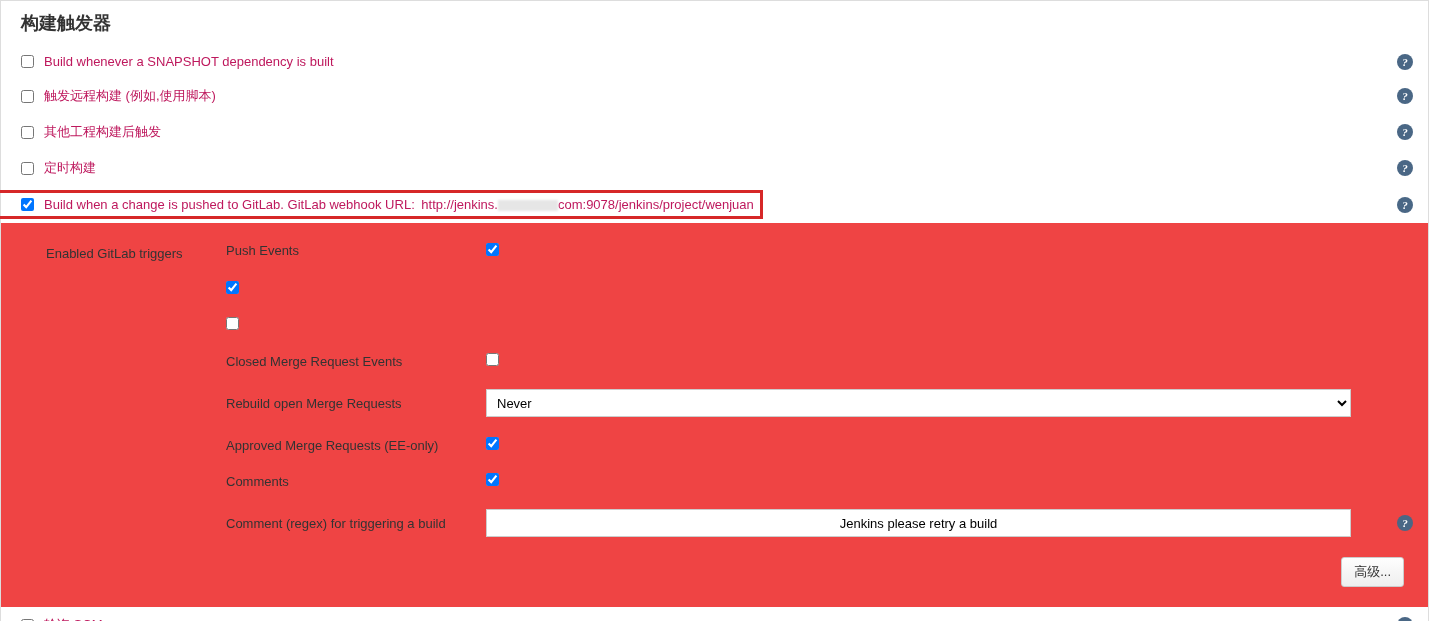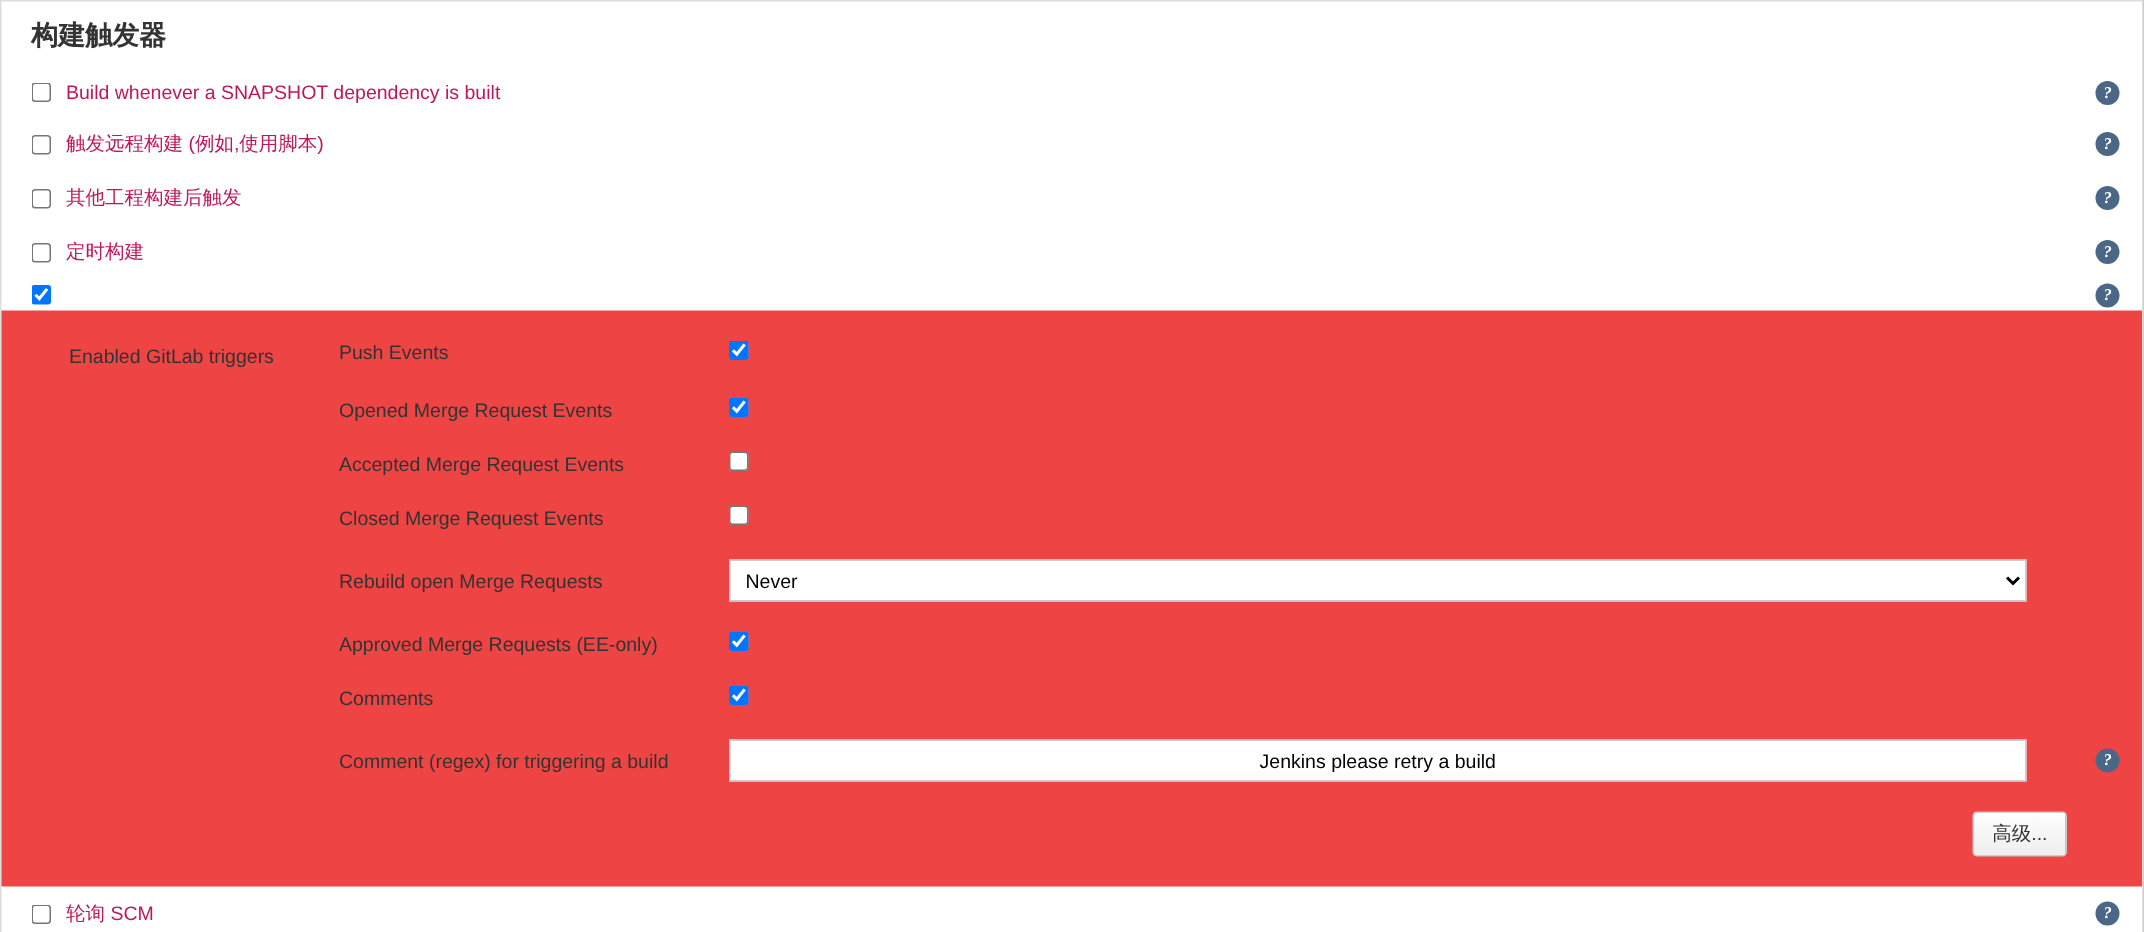--- a/index.html
+++ b/index.html
@@ -114,21 +114,21 @@
       border: 1px solid #ccc;
       font-size: 13px;
       height: 28px;
       text-align: center;
     }
     .gt-indent-block {
       margin-left: 180px;
     }
     .btn-advanced {
       float: right;
-      margin-right: 30px;
+      margin-right: 4px;
       margin-top: 10px;
       padding: 5px 12px;
       background: linear-gradient(#fefefe, #eee);
       border: 1px solid #ccc;
       border-radius: 3px;
       font-size: 13px;
       cursor: pointer;
       color: #333;
     }
     .clearfix::after { content: ""; display: table; clear: both; }
@@ -166,39 +166,43 @@
   </div>
 
   <div class="trigger-row">
     <input type="checkbox" style="">
     <span class="trigger-label">定时构建</span>
     <span class="help-icon">?</span>
   </div>
 
   <div class="trigger-row" style="padding-top:4px;padding-bottom:4px;">
     <input type="checkbox" checked="" style="">
+    <span class="trigger-label">
+      <span>Build when a change is pushed to GitLab. GitLab webhook URL</span><span>: </span>
+      <span class="redbox" style="position:relative; left:-440px; padding-left:440px; margin-left:0;">
+        <span>http://jenkins.</span><span class="redacted"></span><span>com:9078/jenkins/project/wenjuan</span>
+      </span>
+    </span>
     <span class="help-icon">?</span>
   </div>
 
   <div class="gitlab-triggers-panel clearfix">
 
     <div class="gt-row gt-first-row">
       <div class="gt-left-label">Enabled GitLab triggers</div>
       <div class="gt-sub-label">Push Events</div>
       <div class="gt-control"><input type="checkbox" checked="" style=""></div>
     </div>
 
     <div class="gt-indent-block">
       <div class="gt-row">
-        <div class="gt-sub-label">Opened Merge Request Events</div>
         <div class="gt-control"><input type="checkbox" checked="" style=""></div>
       </div>
 
       <div class="gt-row">
-        <div class="gt-sub-label">Accepted Merge Request Events</div>
         <div class="gt-control"><input type="checkbox" style=""></div>
       </div>
 
       <div class="gt-row">
         <div class="gt-sub-label">Closed Merge Request Events</div>
         <div class="gt-control"><input type="checkbox" style=""></div>
       </div>
 
       <div class="gt-row">
         <div class="gt-sub-label">Rebuild open Merge Requests</div>

